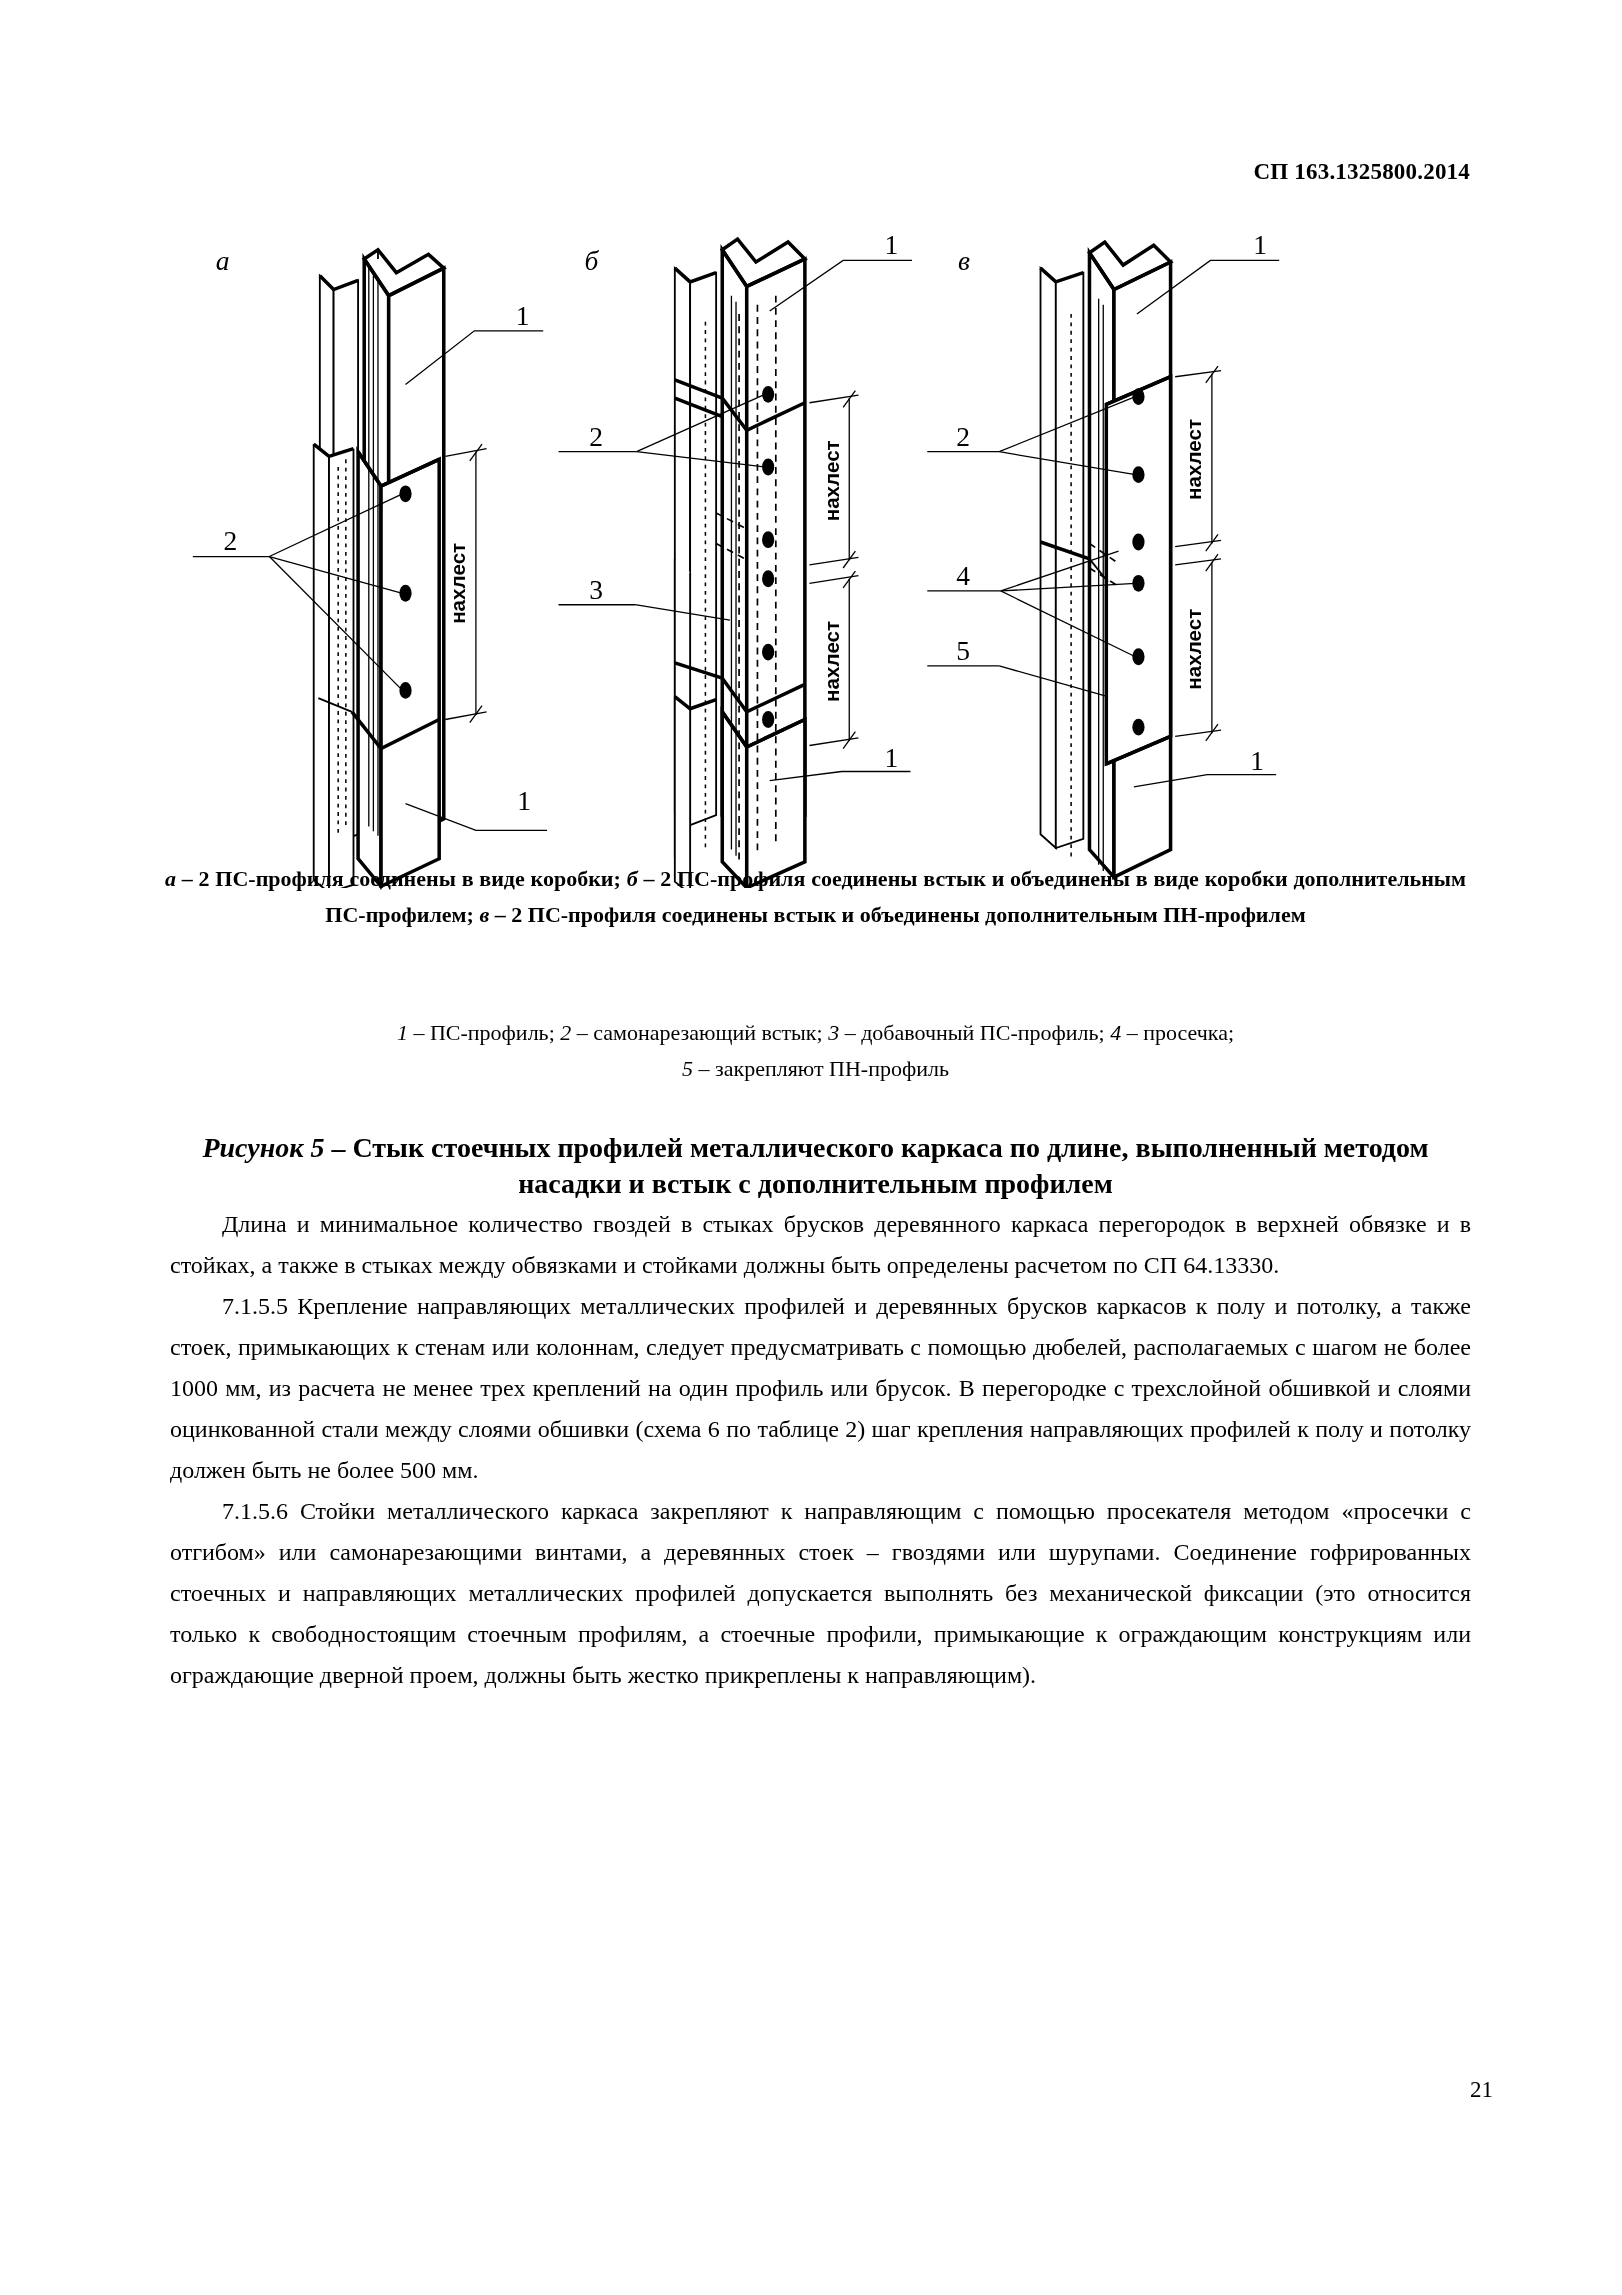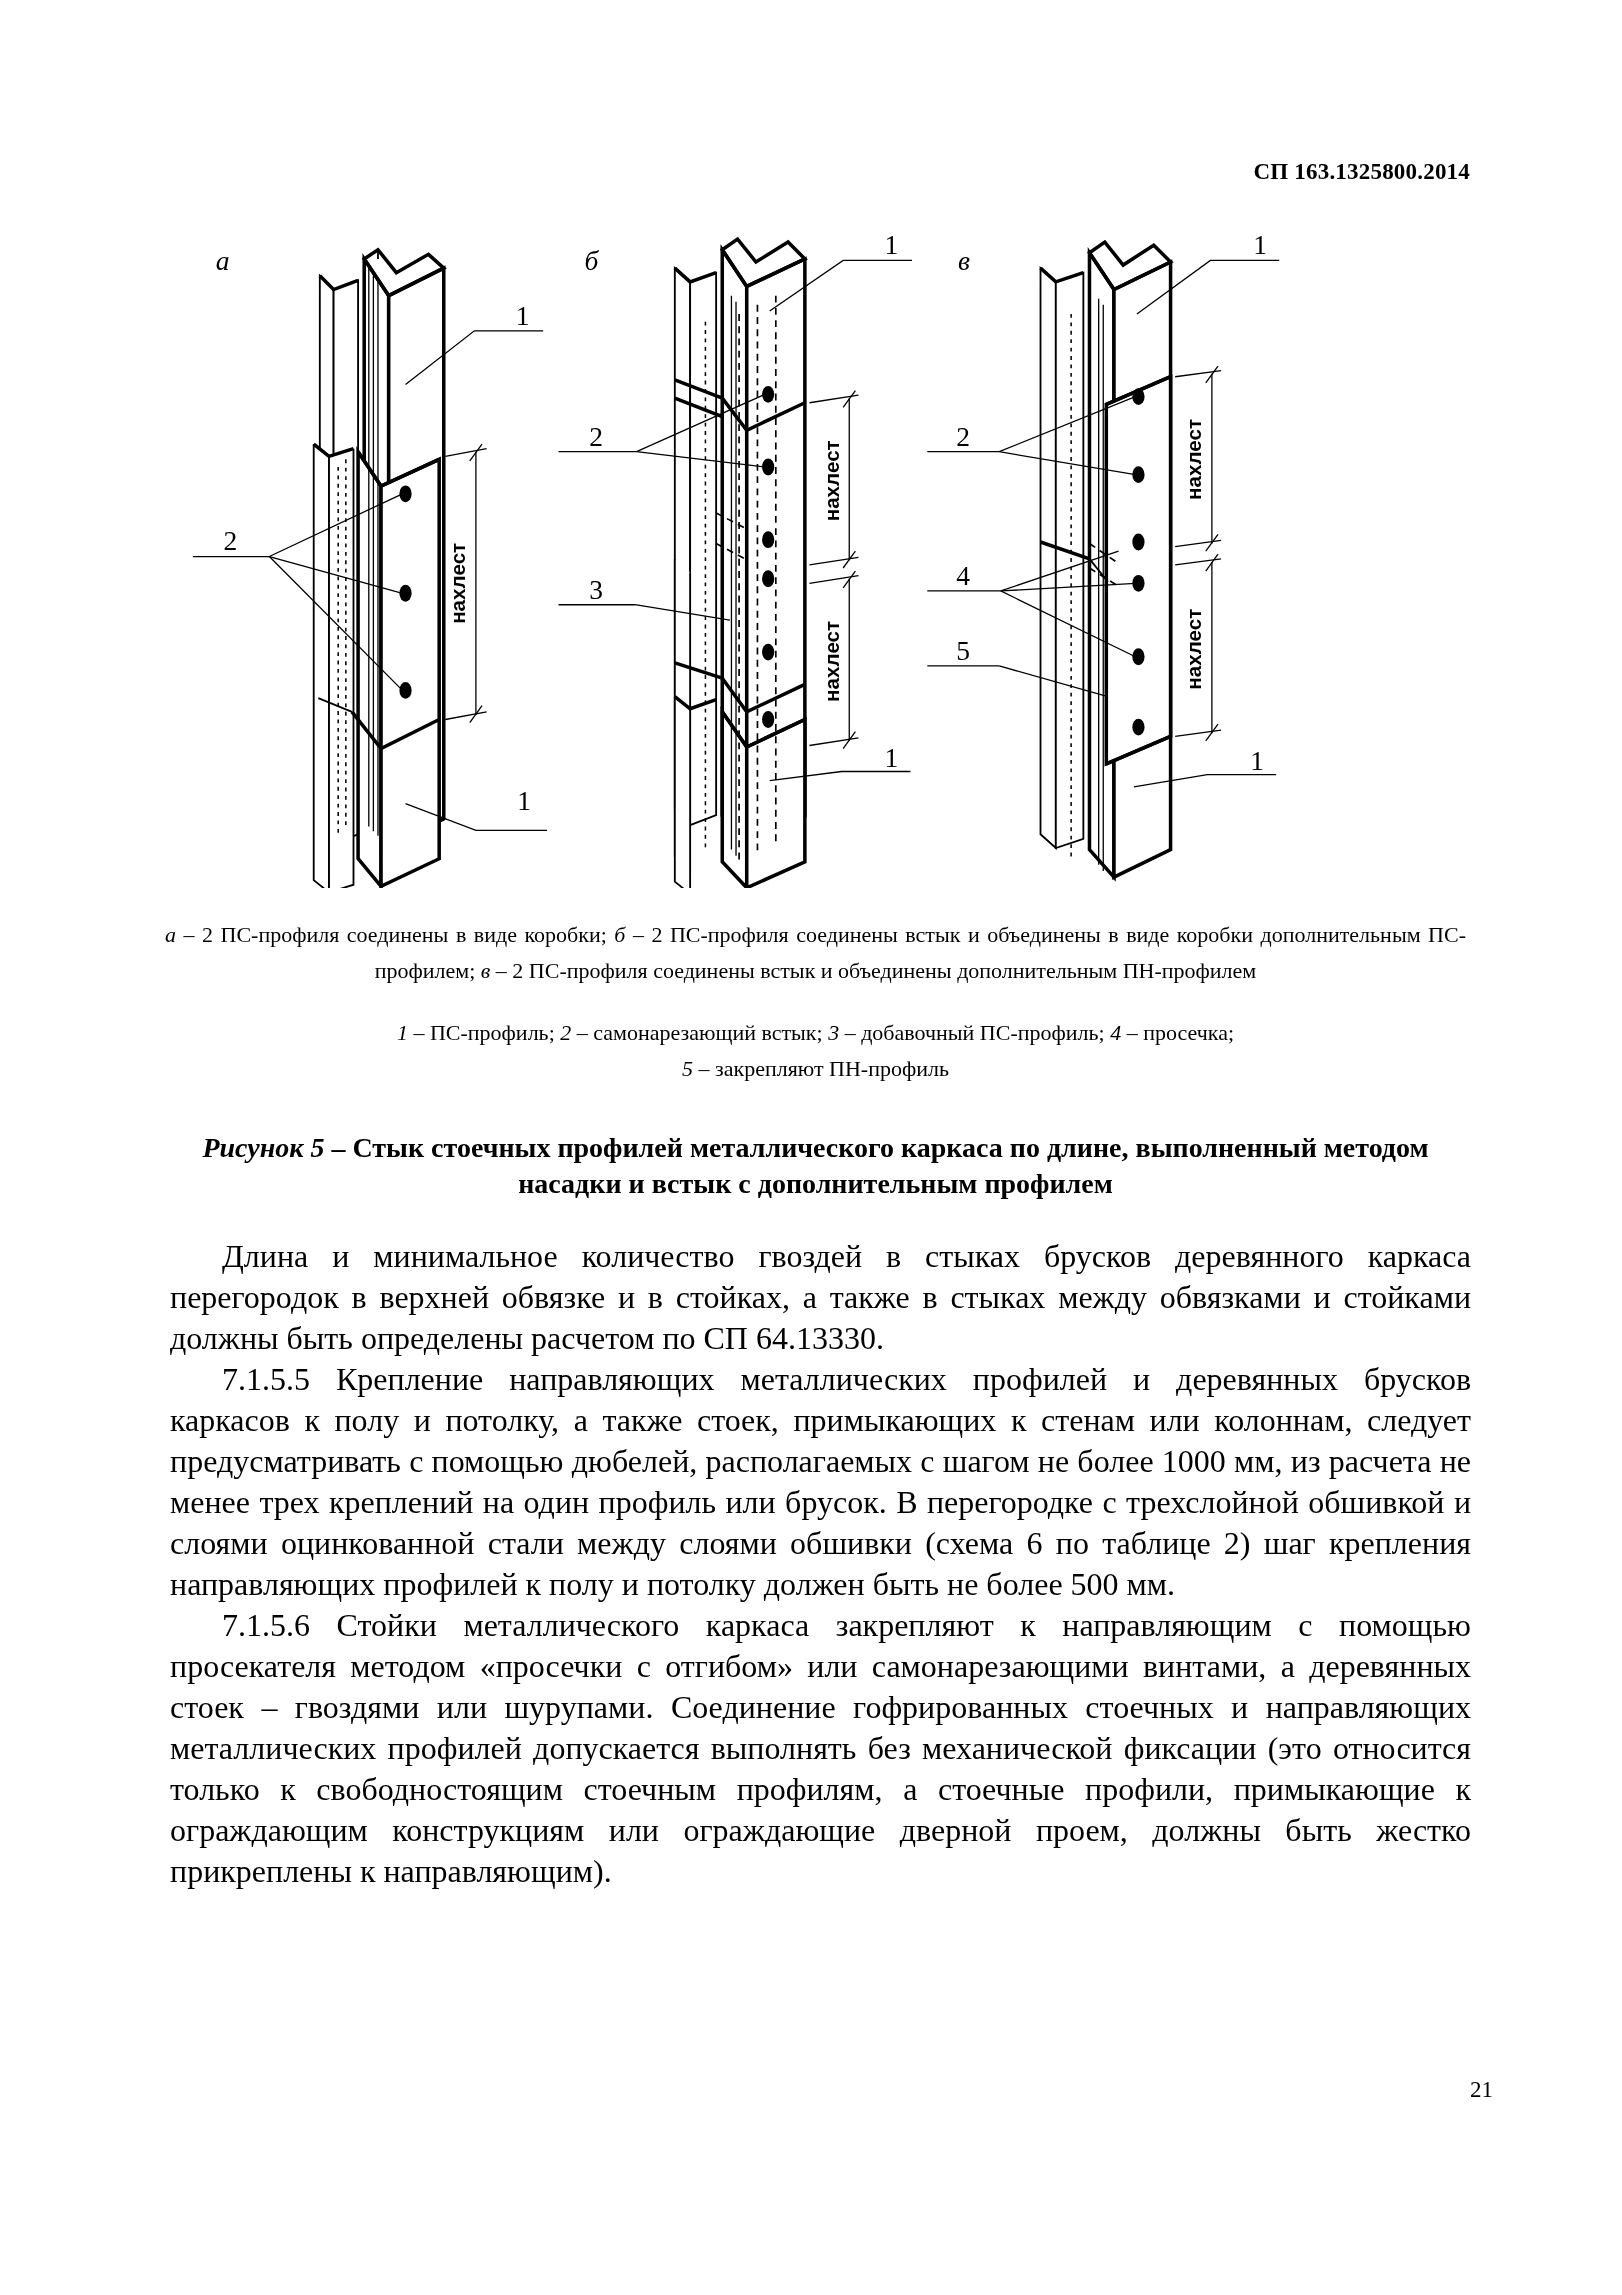--- a/index.html
+++ b/index.html
@@ -43,25 +43,26 @@
     width: 1270px;
     height: 666px;
   }
   .fig-svg { display:block; width:100%; height:100%; }
 
   
   .fig-caption {
     position: absolute;
     left: 165px;
     width: 1301px;
-    top: 917px;
+    top: 861px;
     font-size: 22px;
     line-height: 36px;
     text-align: justify;
     text-align-last: center;
+    font-weight: bold;
   }
   .fig-caption .ital { font-style: italic; }
 
   .fig-legend {
     position: absolute;
     left: 165px;
     width: 1301px;
     top: 1015px;
     font-size: 22px;
     line-height: 36px;
@@ -79,22 +80,22 @@
     font-weight: bold;
     text-align: center;
   }
   .fig-title .ital { font-style: italic; }
 
   
   .body-text {
     position: absolute;
     left: 170px;
     width: 1301px;
-    top: 1236px;
-    font-size: 32px;
+    top: 1204px;
+    font-size: 24px;
     line-height: 41px;
     text-align: justify;
   }
   .body-text p {
     margin: 0;
     text-indent: 52px;
     text-align: justify;
   }
 
   .page-number {

